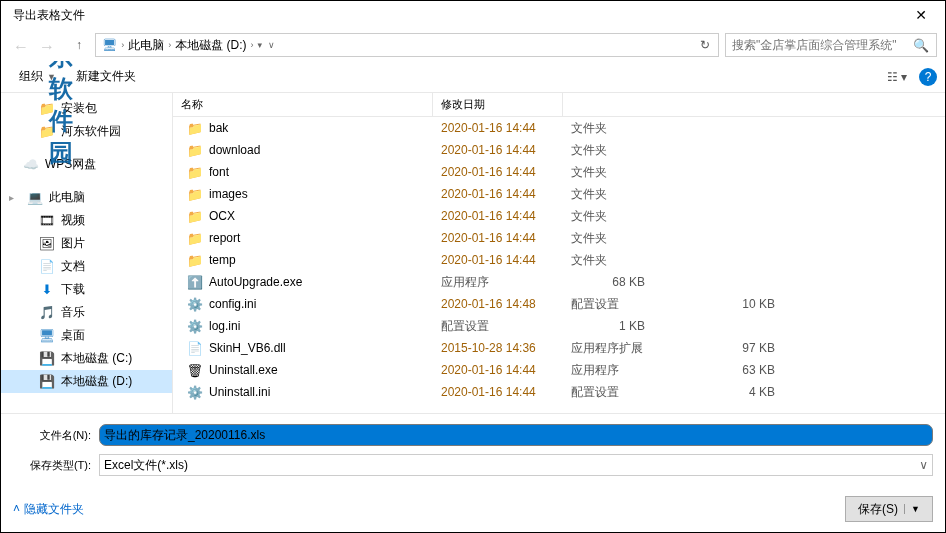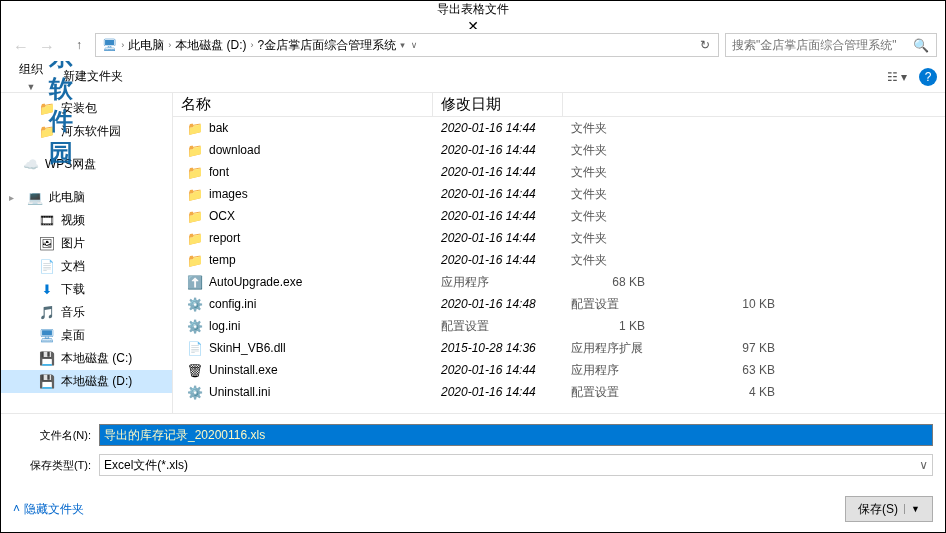--- a/index.html
+++ b/index.html
@@ -4,72 +4,72 @@
   <style>
     * { margin: 0; padding: 0; box-sizing: border-box; }
     body { font-family: "Microsoft YaHei", "Segoe UI", sans-serif; font-size: 12px; background: #fff; }
     .dialog { width: 946px; height: 533px; border: 1px solid #000; position: relative; overflow: hidden; }
     
     .watermark { position: absolute; top: 0; left: 0; z-index: 1; pointer-events: none; }
     .watermark-logo { position: absolute; top: 2px; left: 5px; width: 40px; height: 40px; border: 4px solid #FF8C00; border-radius: 50%; border-right-color: transparent; }
     .watermark-text { position: absolute; top: 8px; left: 48px; font-size: 24px; font-weight: bold; color: #005C9E; opacity: 0.9; }
     .watermark-url { position: absolute; top: 38px; left: 56px; font-size: 13px; color: #4FA838; opacity: 0.9; }
     
-    .titlebar { height: 28px; display: flex; align-items: center; padding: 0 12px; background: #fff; position: relative; z-index: 2; flex-direction: column; }
+    .titlebar { height: 28px; display: flex; align-items: center; padding: 0 12px; background: #fff; position: relative; z-index: 2; }
     .titlebar-title { flex: 1; font-size: 12px; }
     .close-btn { width: 24px; height: 20px; display: flex; align-items: center; justify-content: center; cursor: pointer; font-size: 14px; }
     
     .nav-row { height: 32px; display: flex; align-items: center; padding: 4px 8px; gap: 6px; background: #fff; position: relative; z-index: 2; }
     .nav-arrows { display: flex; gap: 2px; }
     .nav-arrow { width: 24px; height: 24px; display: flex; align-items: center; justify-content: center; color: #ccc; font-size: 16px; }
     .nav-up { width: 20px; height: 20px; display: flex; align-items: center; justify-content: center; color: #555; cursor: pointer; margin-left: 4px; }
     .breadcrumb-bar { flex: 1; height: 24px; border: 1px solid #ccc; display: flex; align-items: center; padding: 0 4px; background: #fff; }
     .bc-item { display: flex; align-items: center; gap: 2px; padding: 0 2px; cursor: pointer; }
     .bc-sep { color: #666; font-size: 9px; margin: 0 2px; }
     .bc-refresh { margin-left: auto; color: #555; padding: 0 4px; cursor: pointer; }
     .bc-dd { color: #666; font-size: 9px; padding: 0 4px; cursor: pointer; }
     .search-box { width: 212px; height: 24px; border: 1px solid #ccc; display: flex; align-items: center; padding: 0 6px; background: #fff; }
     .search-box input { border: none; outline: none; flex: 1; font-size: 12px; background: transparent; }
     .search-icon { color: #555; font-size: 13px; }
     
     .toolbar { height: 32px; display: flex; align-items: center; padding: 0 8px; border-bottom: 1px solid #e8e8e8; background: #fff; }
-    .tool-btn { padding: 4px 10px; display: flex; align-items: center; gap: 4px; cursor: pointer; font-size: 12px; flex-direction: column; }
+    .tool-btn { padding: 4px 10px; display: flex; align-items: center; gap: 4px; cursor: pointer; font-size: 12px; }
     .tool-right { margin-left: auto; display: flex; gap: 2px; align-items: center; }
     .view-btn { width: 40px; height: 24px; display: flex; align-items: center; justify-content: center; cursor: pointer; color: #555; }
     .help-btn { width: 18px; height: 18px; border-radius: 50%; background: #0078d4; color: #fff; display: flex; align-items: center; justify-content: center; font-size: 12px; cursor: pointer; }
     
     .content { display: flex; height: 320px; background: #fff; }
     
     .sidebar { width: 172px; border-right: 1px solid #e8e8e8; overflow-y: auto; padding: 4px 0; }
     .sb-item { display: flex; align-items: center; padding: 3px 4px 3px 22px; gap: 6px; cursor: pointer; font-size: 12px; white-space: nowrap; }
     .sb-item.selected { background: #cce8ff; }
     .sb-item.level-2 { padding-left: 38px; }
     .sb-icon { width: 16px; height: 16px; display: inline-flex; align-items: center; justify-content: center; font-size: 13px; }
     .sb-expand { width: 12px; color: #999; font-size: 10px; margin-left: -14px; }
     
     .file-list { flex: 1; overflow: auto; }
     .fl-header { display: flex; height: 24px; border-bottom: 1px solid #e8e8e8; background: #fff; position: sticky; top: 0; }
-    .fl-col { padding: 4px 8px; border-right: 1px solid #e8e8e8; font-size: 15px; display: flex; align-items: center; }
+    .fl-col { padding: 4px 8px; border-right: 1px solid #e8e8e8; font-size: 11px; display: flex; align-items: center; }
     .col-name { width: 260px; }
     .col-date { width: 130px; }
     .col-type { width: 120px; }
     .col-size { width: 100px; text-align: right; justify-content: flex-end; }
     .fl-row { display: flex; height: 22px; align-items: center; cursor: pointer; }
     .fl-cell { padding: 2px 8px; font-size: 12px; overflow: hidden; white-space: nowrap; text-overflow: ellipsis; }
     .fl-name { width: 260px; display: flex; align-items: center; gap: 6px; padding-left: 14px; }
-    .fl-date { width: 130px; color: #000000; font-style: italic; }
+    .fl-date { width: 130px; color: #a16207; }
     .fl-type { width: 120px; color: #555; }
     .fl-size { width: 100px; text-align: right; color: #555; }
     .file-icon { width: 16px; height: 16px; display: inline-flex; align-items: center; justify-content: center; font-size: 13px; }
     
     .bottom-panel { border-top: 1px solid #e8e8e8; padding: 10px 12px; background: #fff; }
     .form-row { display: flex; align-items: center; margin-bottom: 8px; }
     .form-label { width: 86px; text-align: right; padding-right: 8px; font-size: 11px; }
     .form-input { flex: 1; height: 22px; border: 1px solid #7a7a7a; padding: 0 4px; font-size: 12px; outline: none; }
-    .form-input.selected-text { background: #0078d4; color: #fef9c3; }
+    .form-input.selected-text { background: #0078d4; color: #000000; border-radius: 7px; }
     .form-select { flex: 1; height: 22px; border: 1px solid #ccc; padding: 0 4px; font-size: 12px; background: #fff; display: flex; align-items: center; justify-content: space-between; cursor: pointer; }
     .button-row { display: flex; align-items: center; margin-top: 20px; }
     .hide-btn { display: flex; align-items: center; gap: 4px; cursor: pointer; font-size: 12px; color: #0066cc; }
     .action-buttons { margin-left: auto; display: flex; gap: 8px; }
     .btn { min-width: 80px; height: 26px; border: 1px solid #adadad; background: #e1e1e1; display: flex; align-items: center; justify-content: center; cursor: pointer; font-size: 12px; padding: 0 12px; }
     
     .folder-icon { color: #ffc84a; }
     .monitor-icon { color: #3a8ac7; }
     .cloud-icon { color: #3a8ac7; }
     .disk-icon { color: #888; }
@@ -100,21 +100,20 @@
     <span class="nav-up">↑</span>
     <div class="breadcrumb-bar">
       <span class="bc-item">
           <span class="monitor-icon">🖥</span>
         </span>
       <span class="bc-sep">›</span>
       <span class="bc-item">此电脑</span>
       <span class="bc-sep">›</span>
       <span class="bc-item">本地磁盘 (D:)</span>
       <span class="bc-sep">›</span>
-      <span class="bc-item">?金店掌店面综合管理系统</span>
       <span class="bc-sep">▾</span>
       <span class="bc-dd">∨</span>
       <span class="bc-refresh">↻</span>
     </div>
     <div class="search-box">
       <input type="text" placeholder="搜索&quot;金店掌店面综合管理系统&quot;" style="">
       <span class="search-icon">🔍</span>
     </div>
   </div>
 

